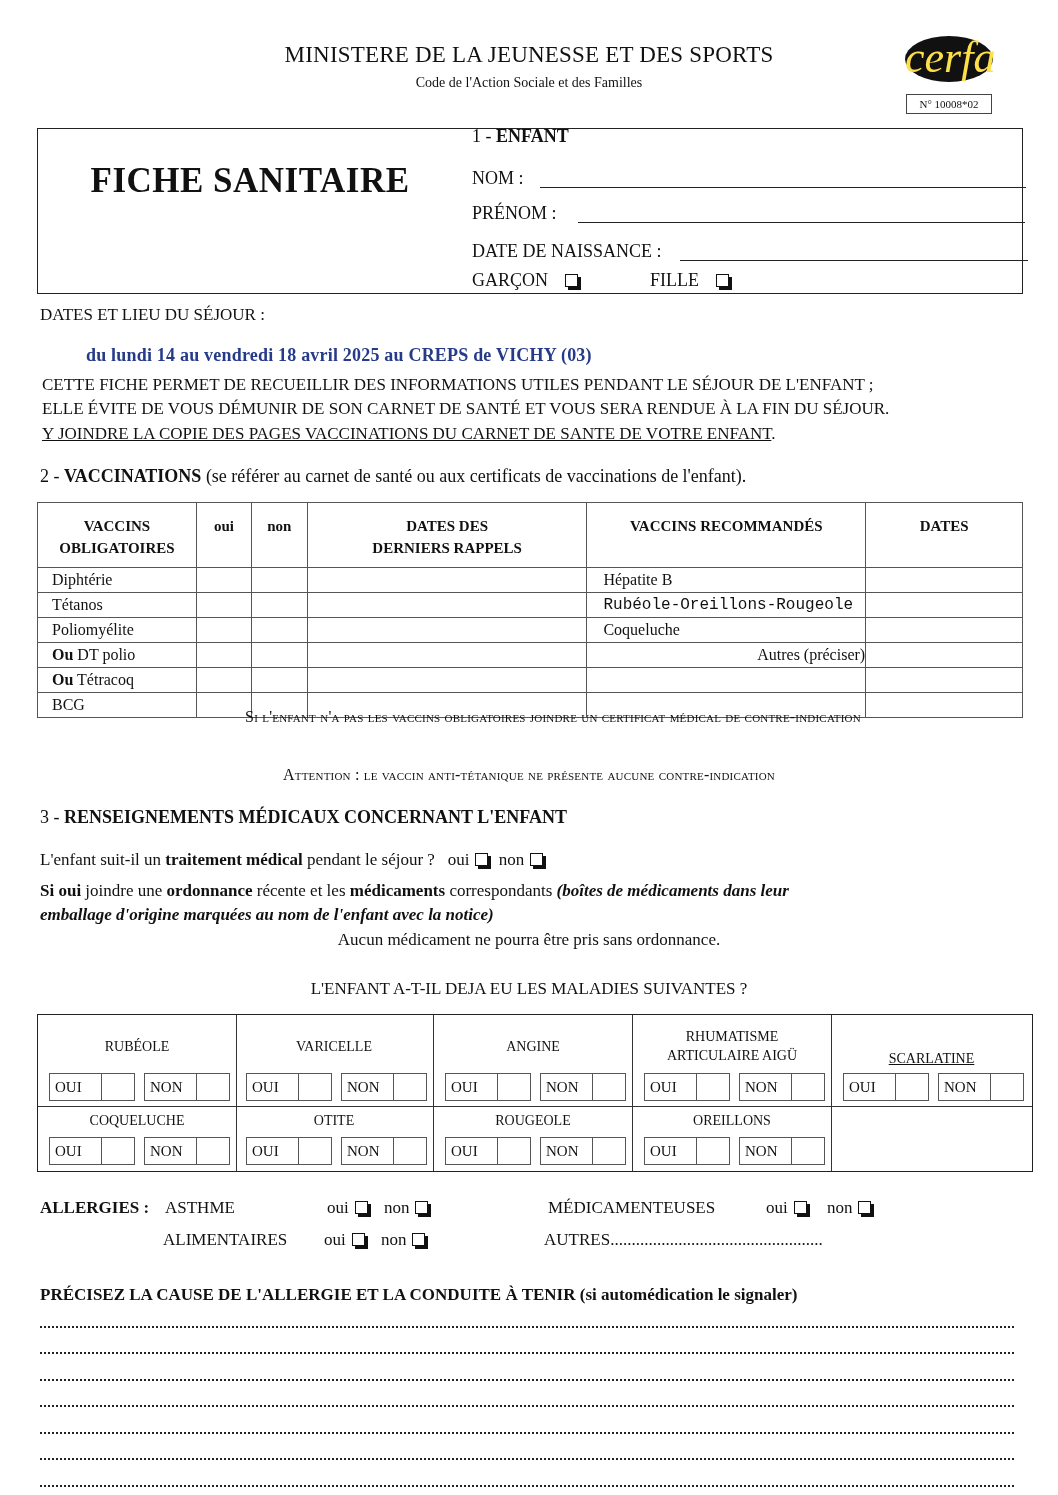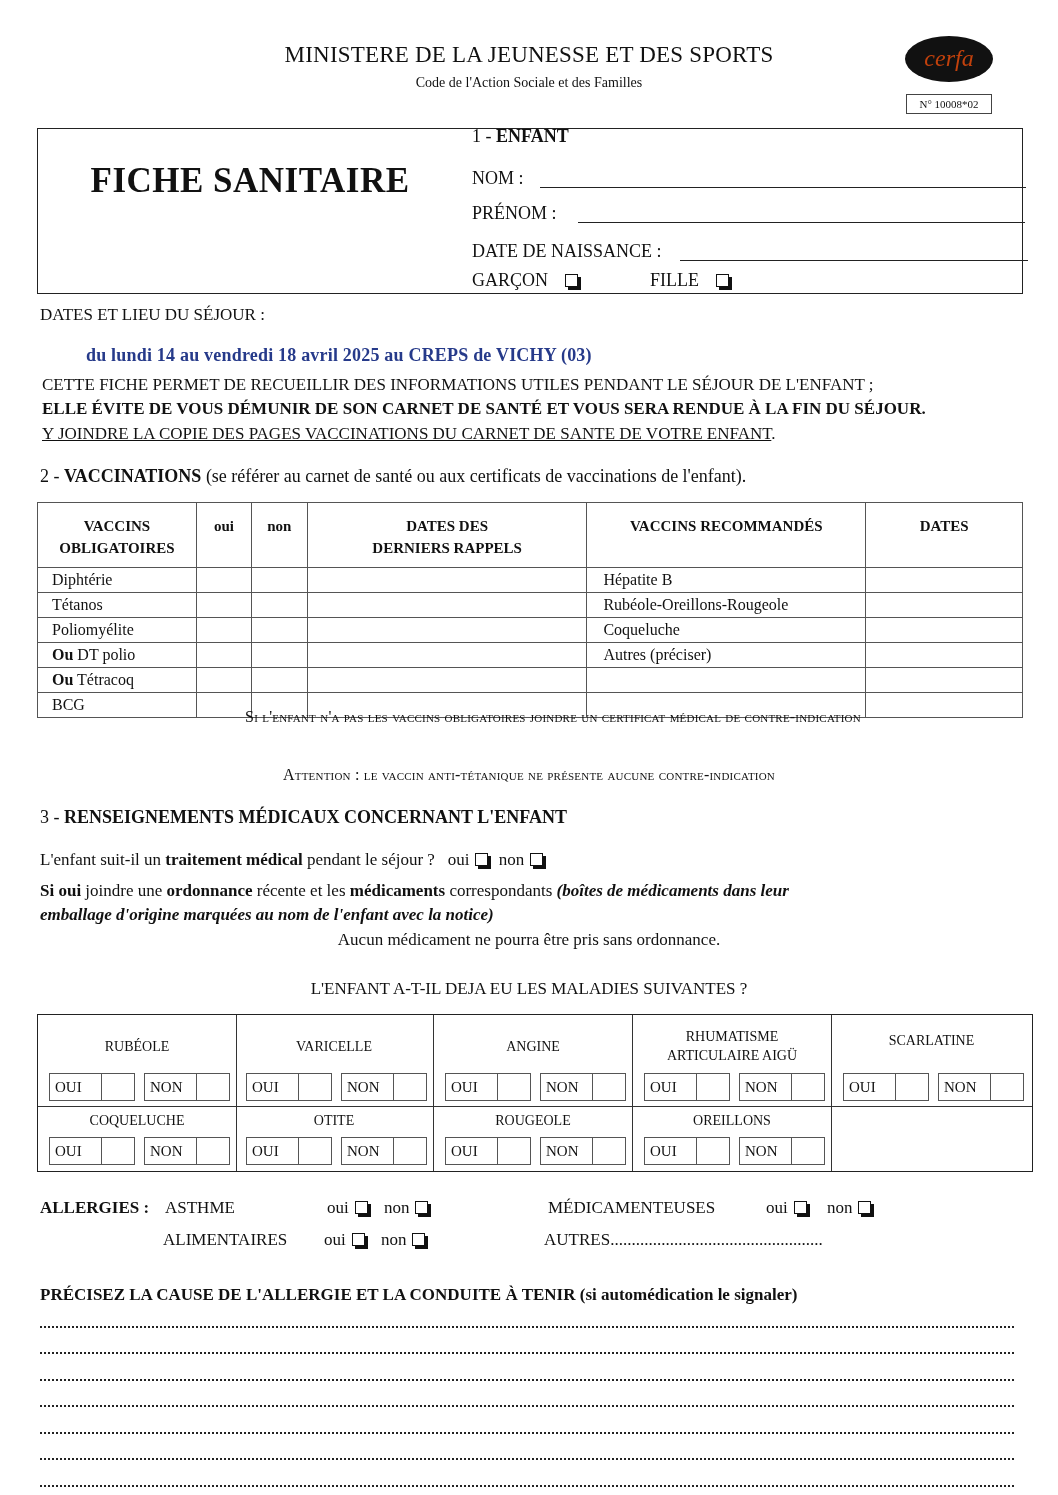--- a/index.html
+++ b/index.html
@@ -3,22 +3,22 @@
 <meta charset="utf-8">
 <style>
   * { box-sizing: border-box; margin: 0; padding: 0; }
   html, body { width: 1058px; height: 1495px; background: #fff; overflow: hidden; }
   body { font-family: "Liberation Serif", "DejaVu Serif", serif; color: #111; position: relative; }
   .abs { position: absolute; }
   .ministry { left: 0; width: 1058px; top: 42px; text-align: center; font-size: 23px; letter-spacing: 0.2px; }
   .code { left: 0; width: 1058px; top: 75px; text-align: center; font-size: 14px; }
   .ministry, .code { padding-left: 0; }
   .ministry { left: 0; width: 1058px; }
-  .cerfa-logo { left: 905px; top: 36px; width: 88px; height: 46px; background: #111; border-radius: 50%; color: #c2410c;
-    font-style: italic; font-size: 24px; text-align: center; line-height: 44px; font-family: "Liberation Serif", serif; }
+  .cerfa-logo { left: 905px; top: 36px; width: 88px; height: 46px; background: #111; border-radius: 50%; color: #fde047;
+    font-style: italic; font-size: 44px; text-align: center; line-height: 44px; font-family: "Liberation Serif", serif; }
   .cerfa-num { left: 906px; top: 94px; width: 86px; height: 20px; border: 1px solid #444; font-size: 11px; text-align: center; line-height: 18px; }
 
   .id-box { left: 37px; top: 128px; width: 986px; height: 166px; border: 1.5px solid #222; }
   .big-title { left: 40px; top: 160px; width: 420px; text-align: center; font-weight: bold; font-size: 35px; line-height: 42px; letter-spacing: 0.5px; }
   .enfant-head { left: 472px; top: 126px; font-size: 18px; font-weight: bold; }
   .enfant-head .num { font-weight: normal; }
   .fld { font-size: 18px; }
   .cb { display: inline-block; width: 13px; height: 13px; border: 1.5px solid #111; box-shadow: 3px 3px 0 #111; vertical-align: -1px; margin-left: 6px; background: #fff; }
 
   .dates-label { left: 40px; top: 305px; font-size: 17px; }
@@ -82,21 +82,21 @@
 </div>
 <div class="abs fld" style="left:650px;top:270px;">
   <span>FILLE</span>
   <span class="cb" style="margin-left:12px;"></span>
 </div>
 
 <div class="abs dates-label">DATES ET LIEU DU SÉJOUR :</div>
 <div class="abs sejour">du lundi 14 au vendredi 18 avril 2025 au CREPS de VICHY (03)</div>
 
 <div class="abs intro" style="top:375px;">CETTE FICHE PERMET DE RECUEILLIR DES INFORMATIONS UTILES PENDANT LE SÉJOUR DE L'ENFANT ;</div>
-<div class="abs intro" style="top:399px;font-weight:bold;">ELLE ÉVITE DE VOUS DÉMUNIR DE SON CARNET DE SANTÉ ET VOUS SERA RENDUE À LA FIN DU SÉJOUR.</div>
+<div class="abs intro" style="top:399px;">ELLE ÉVITE DE VOUS DÉMUNIR DE SON CARNET DE SANTÉ ET VOUS SERA RENDUE À LA FIN DU SÉJOUR.</div>
 <div class="abs intro u" style="top:424px;"><span>Y JOINDRE LA COPIE DES PAGES VACCINATIONS DU CARNET DE SANTE DE VOTRE ENFANT</span><span style="text-decoration:none">.</span></div>
 
 <div class="abs sec-title" style="top:466px;">
   <span>2 - </span><b>VACCINATIONS</b><span> (se référer au carnet de santé ou aux certificats de vaccinations de l'enfant).</span>
 </div>
 
 <table class="abs vacc">
   <colgroup>
     <col style="width:159px">
       <col style="width:55px">
@@ -128,37 +128,37 @@
         <td></td>
         <td></td>
         <td style="padding-left: 16px;">Hépatite B</td>
         <td></td>
       </tr>
       <tr>
         <td><span>Tétanos</span></td>
         <td></td>
         <td></td>
         <td></td>
-        <td style="padding-left: 16px;">Rubéole-Oreillons-Rougeole</td>
+        <td style="padding-left: 16px; font-family: Liberation Mono, monospace;">Rubéole-Oreillons-Rougeole</td>
         <td></td>
       </tr>
       <tr>
         <td><span>Poliomyélite</span></td>
         <td></td>
         <td></td>
         <td></td>
         <td style="padding-left: 16px;">Coqueluche</td>
         <td></td>
       </tr>
       <tr>
         <td><b>Ou</b><span> DT polio</span></td>
         <td></td>
         <td></td>
         <td></td>
-        <td style="padding-left: 16px;">Autres (préciser)</td>
+        <td style="padding-left: 16px; text-align: right;">Autres (préciser)</td>
         <td></td>
       </tr>
       <tr>
         <td><b>Ou</b><span> Tétracoq</span></td>
         <td></td>
         <td></td>
         <td></td>
         <td style="padding-left: 16px;"></td>
         <td></td>
       </tr>
@@ -251,21 +251,21 @@
         <span class="sep"></span>
         <span style="position: absolute; inset: 0px 0px 0px 52px;"></span>
       </div>
       <div class="yn" style="left: 106px; top: 58px;">
         <span class="lab">NON</span>
         <span class="sep"></span>
         <span style="position: absolute; inset: 0px 0px 0px 52px;"></span>
       </div>
     </div>
     <div class="mal-cell" style="left: 794px; top: 0px; width: 199px; height: 91px; border-right: none;">
-      <div class="mal-name" style="top: 16px;">
+      <div class="mal-name" style="top: 34px; text-decoration: underline;">
         <div>SCARLATINE</div>
       </div>
       <div class="yn" style="left: 11px; top: 58px;">
         <span class="lab">OUI</span>
         <span class="sep"></span>
         <span style="position: absolute; inset: 0px 0px 0px 52px;"></span>
       </div>
       <div class="yn" style="left: 106px; top: 58px;">
         <span class="lab">NON</span>
         <span class="sep"></span>

